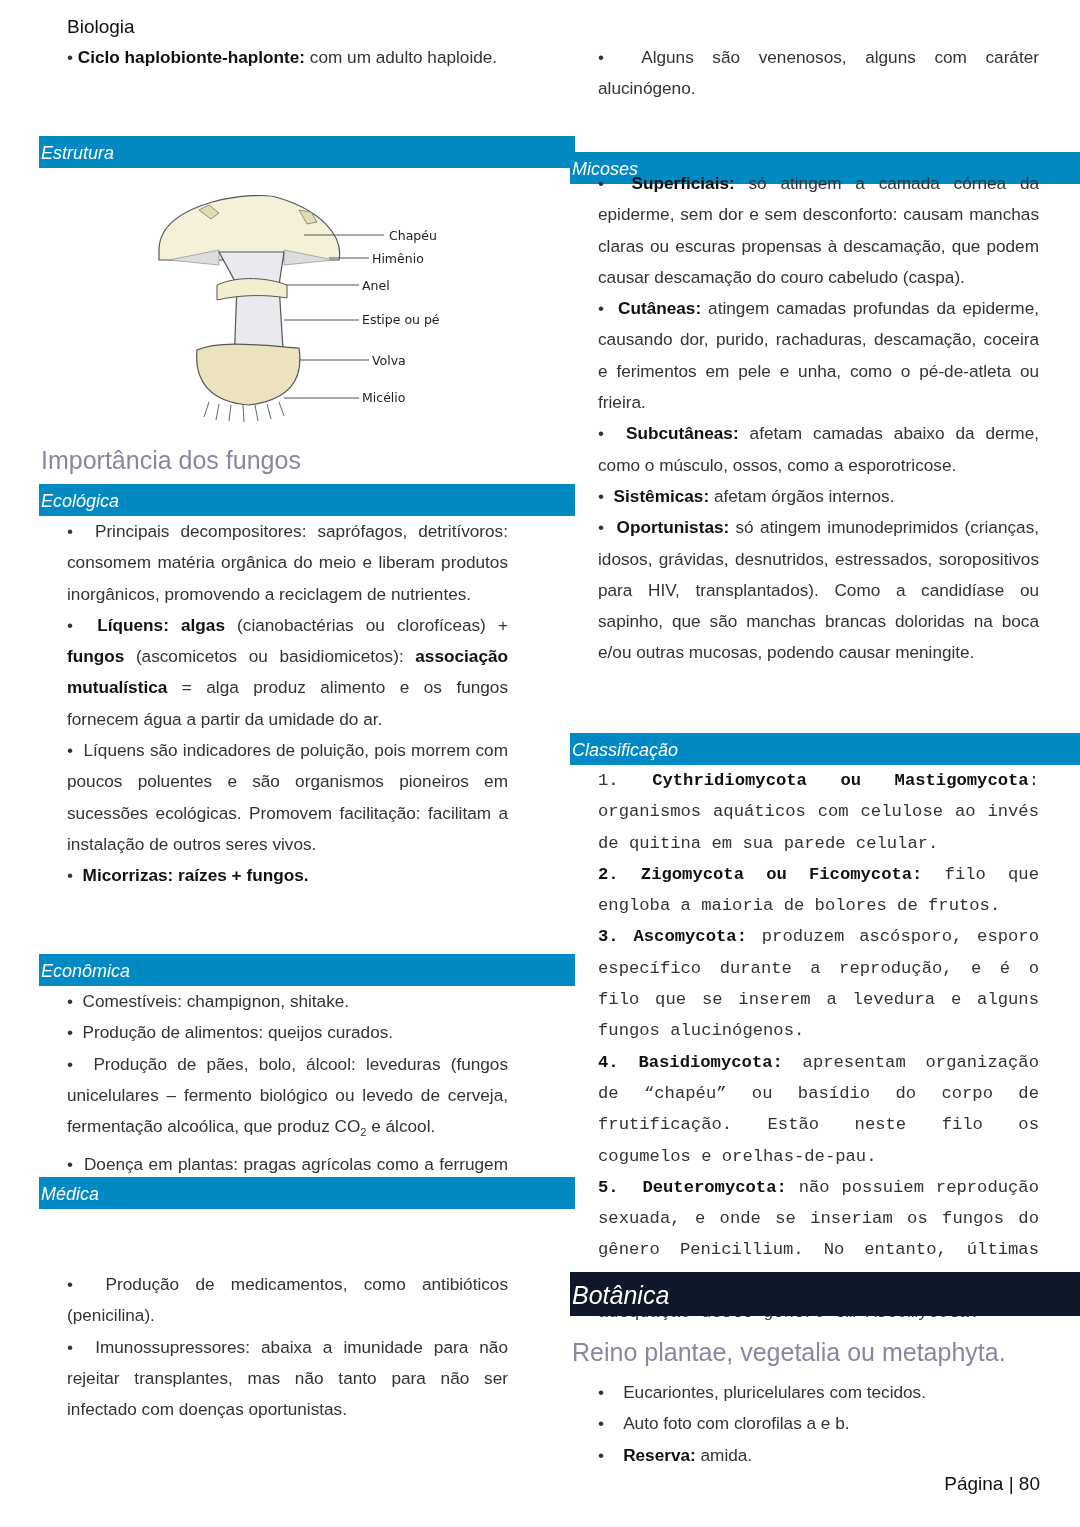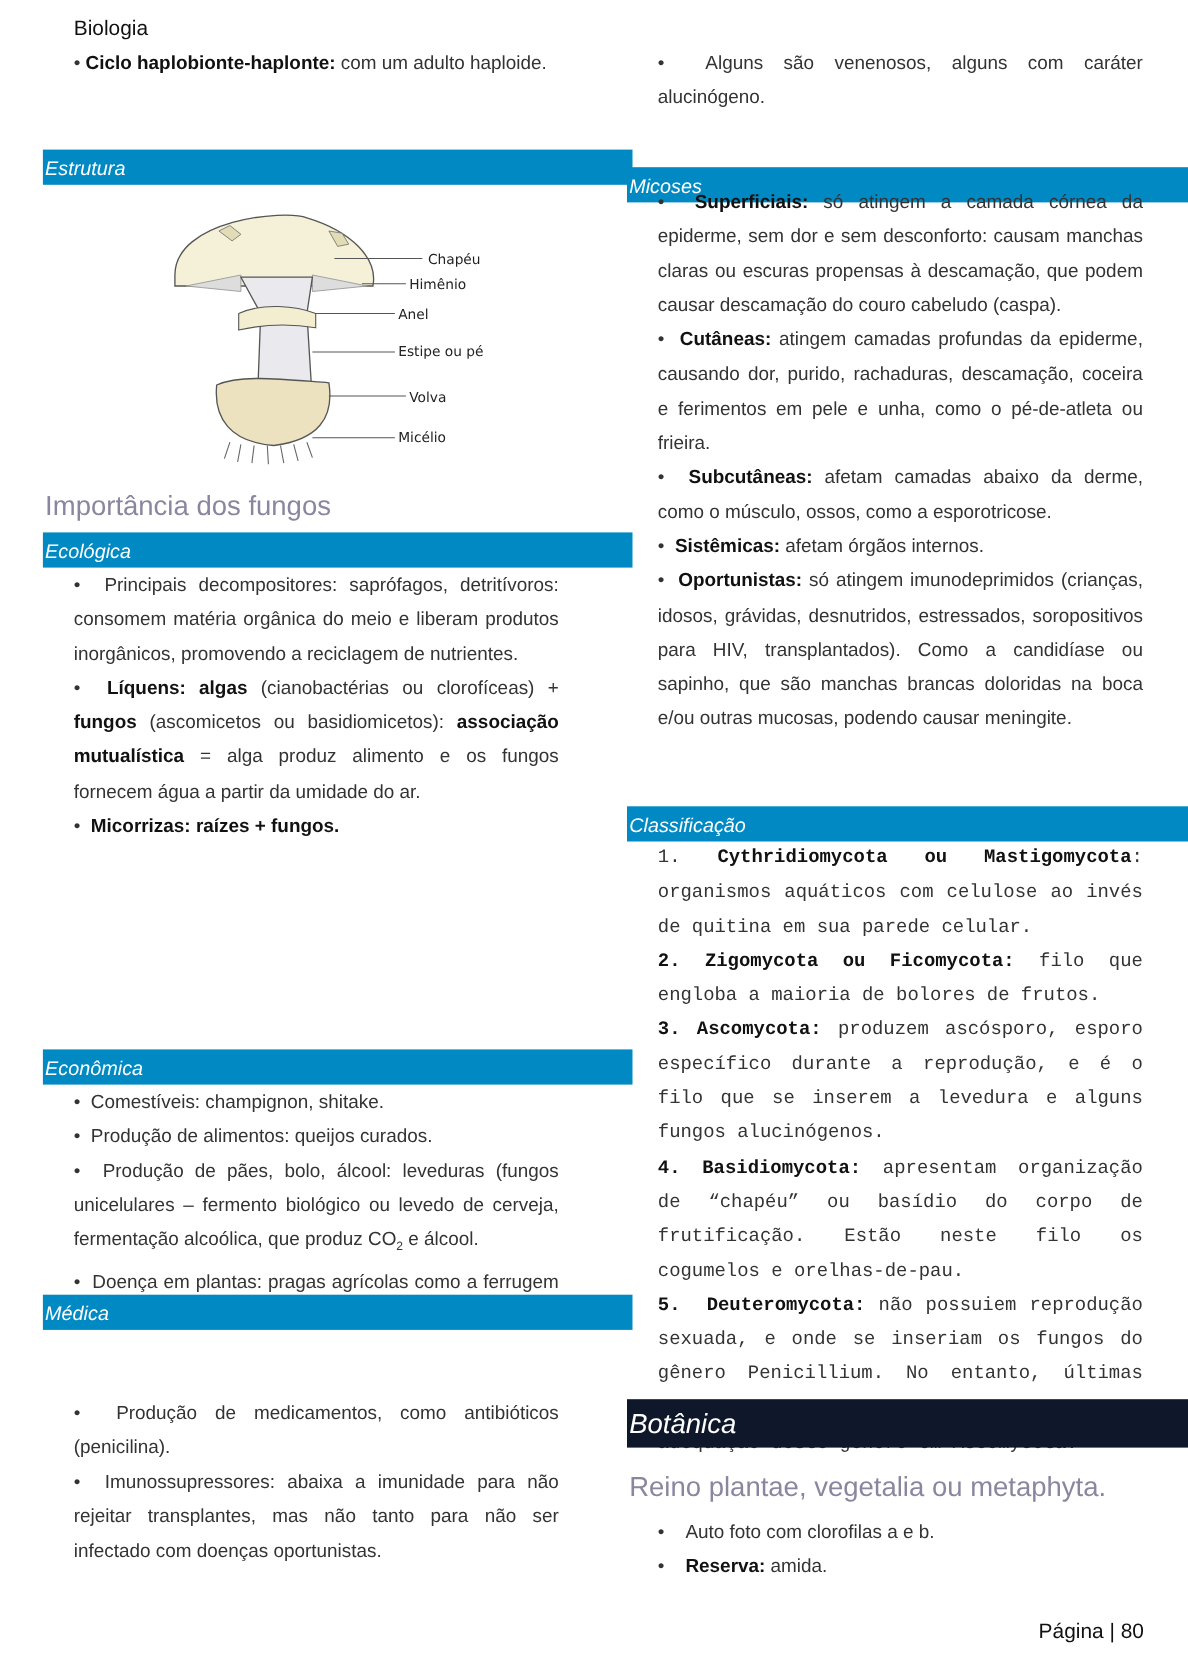--- a/index.html
+++ b/index.html
@@ -62,20 +62,21 @@
     <text x="233" y="175">Volva</text>
     <text x="223" y="212">Micélio</text>
   </svg>
 
   <div class="heading2" style="top:446px;">Importância dos fungos</div>
 
   <div class="bar" style="top:484px;">Ecológica</div>
   <div class="body-text" style="top:516px;">
     <p>•&nbsp;&nbsp;<span>Principais decompositores: saprófagos, detritívoros: consomem matéria orgânica do meio e liberam produtos inorgânicos, promovendo a reciclagem de nutrientes.</span></p>
     <p>•&nbsp;&nbsp;<span class="b">Líquens: algas</span><span> (cianobactérias ou clorofíceas) + </span><span class="b">fungos</span><span> (ascomicetos ou basidiomicetos): </span><span class="b">associação mutualística</span><span> = alga produz alimento e os fungos fornecem água a partir da umidade do ar.</span></p>
+    <p>•&nbsp;&nbsp;<span>Líquens são indicadores de poluição, pois morrem com poucos poluentes e são organismos pioneiros em sucessões ecológicas. Promovem facilitação: facilitam a instalação de outros seres vivos.</span></p>
     <p>•&nbsp;&nbsp;<span class="b">Micorrizas: raízes + fungos.</span></p>
   </div>
 
   <div class="bar" style="top:954px;">Econômica</div>
   <div class="body-text" style="top:986px;">
     <p>•&nbsp;&nbsp;<span>Comestíveis: champignon, shitake.</span></p>
     <p>•&nbsp;&nbsp;<span>Produção de alimentos: queijos curados.</span></p>
     <p>•&nbsp;&nbsp;<span>Produção de pães, bolo, álcool: leveduras (fungos unicelulares – fermento biológico ou levedo de cerveja, fermentação alcoólica, que produz CO</span><sub>2</sub><span> e álcool.</span></p>
     <p>•&nbsp;&nbsp;<span>Doença em plantas: pragas agrícolas como a ferrugem do cafeeiro, podridão parda da batata.</span></p>
   </div>
@@ -106,18 +107,19 @@
     <p><span>1.</span> <span class="b">Cythridiomycota ou Mastigomycota</span><span>:  organismos aquáticos com celulose ao invés de quitina em sua parede celular.</span></p>
     <p><span class="b">2.</span> <span class="b">Zigomycota ou Ficomycota:</span><span> filo que engloba a maioria de bolores de frutos.</span></p>
     <p><span class="b">3.</span> <span class="b">Ascomycota:</span><span> produzem ascósporo, esporo específico durante a reprodução, e é o filo que se inserem a levedura e alguns fungos alucinógenos.</span></p>
     <p><span class="b">4.</span> <span class="b">Basidiomycota:</span><span> apresentam organização de “chapéu” ou basídio do corpo de frutificação. Estão neste filo os cogumelos e orelhas-de-pau.</span></p>
     <p><span class="b">5.</span>&nbsp; <span class="b">Deuteromycota:</span><span> não possuiem reprodução sexuada, e onde se inseriam os fungos do gênero Penicillium. No entanto, últimas classificações taxonômicas sugerem a adequação deste gênero em Ascomycota.</span></p>
   </div>
 
   <div class="bar light" style="top:1272px;">Botânica</div>
   <div class="heading2" style="top:1338px;text-align:center;">Reino plantae, vegetalia ou metaphyta.</div>
   <div class="body-text" style="top:1377px;">
+    <p>•&nbsp;&nbsp;&nbsp;&nbsp;<span>Eucariontes, pluricelulares com tecidos.</span></p>
     <p>•&nbsp;&nbsp;&nbsp;&nbsp;<span>Auto foto com clorofilas a e b.</span></p>
     <p>•&nbsp;&nbsp;&nbsp;&nbsp;<span class="b">Reserva:</span><span> amida.</span></p>
   </div>
 </div>
 
 <div class="page-num">Página | 80</div>
 
 </body></html>

